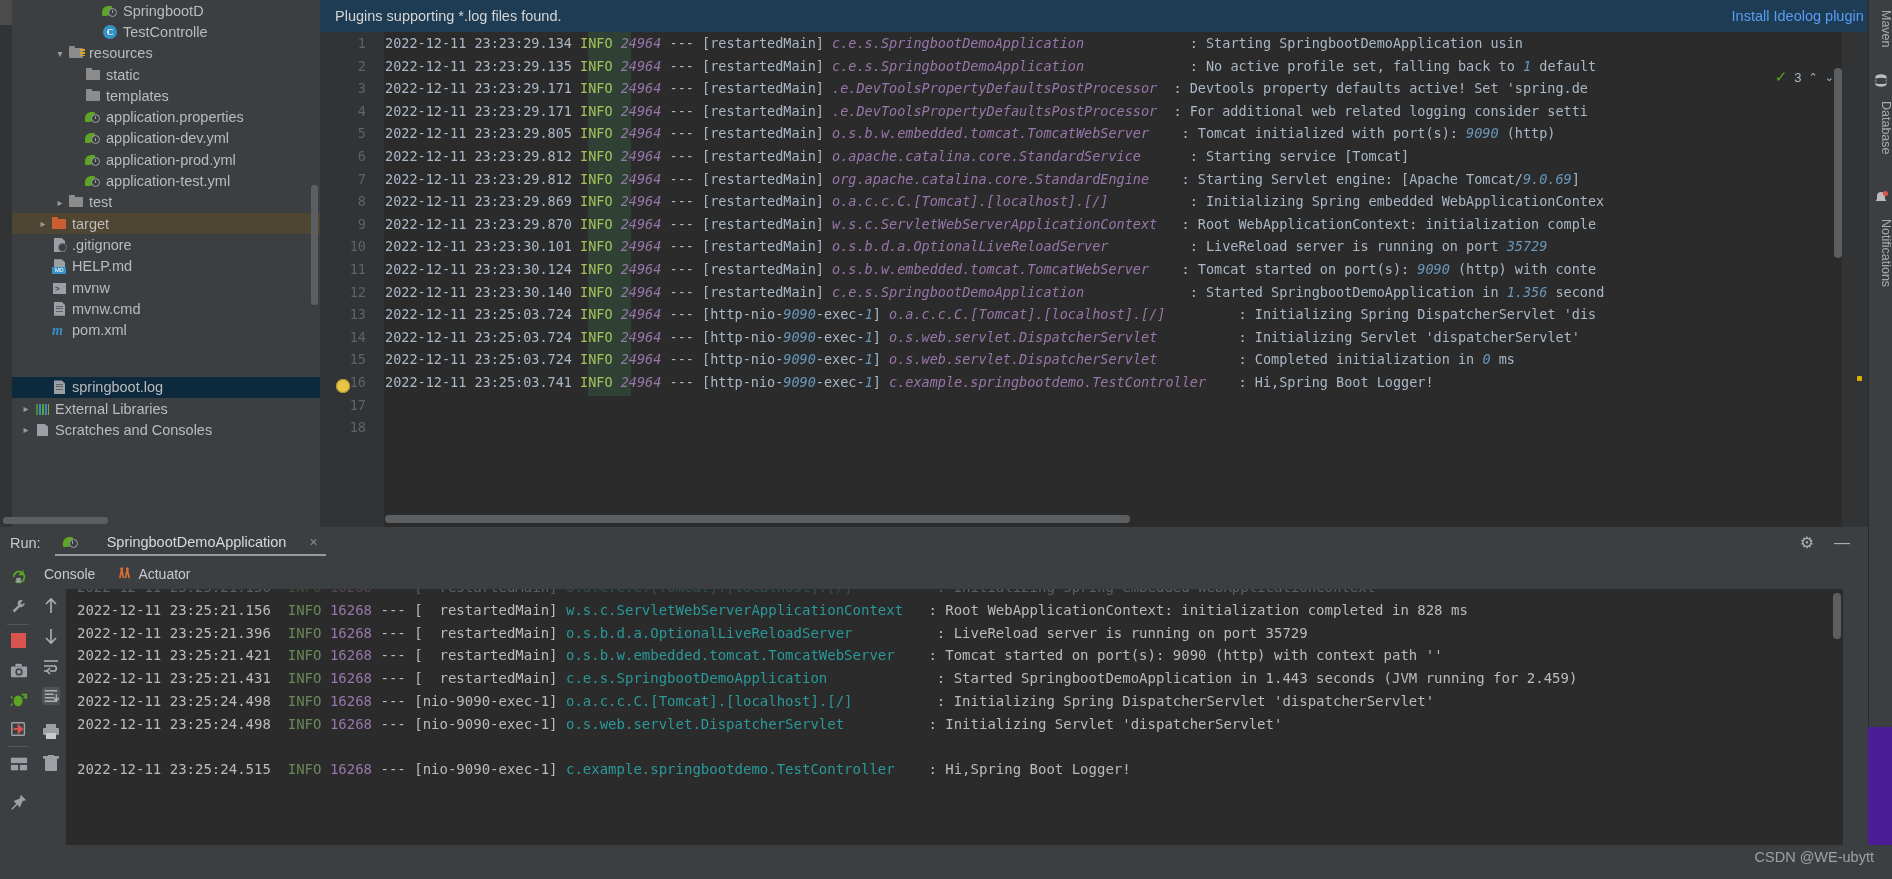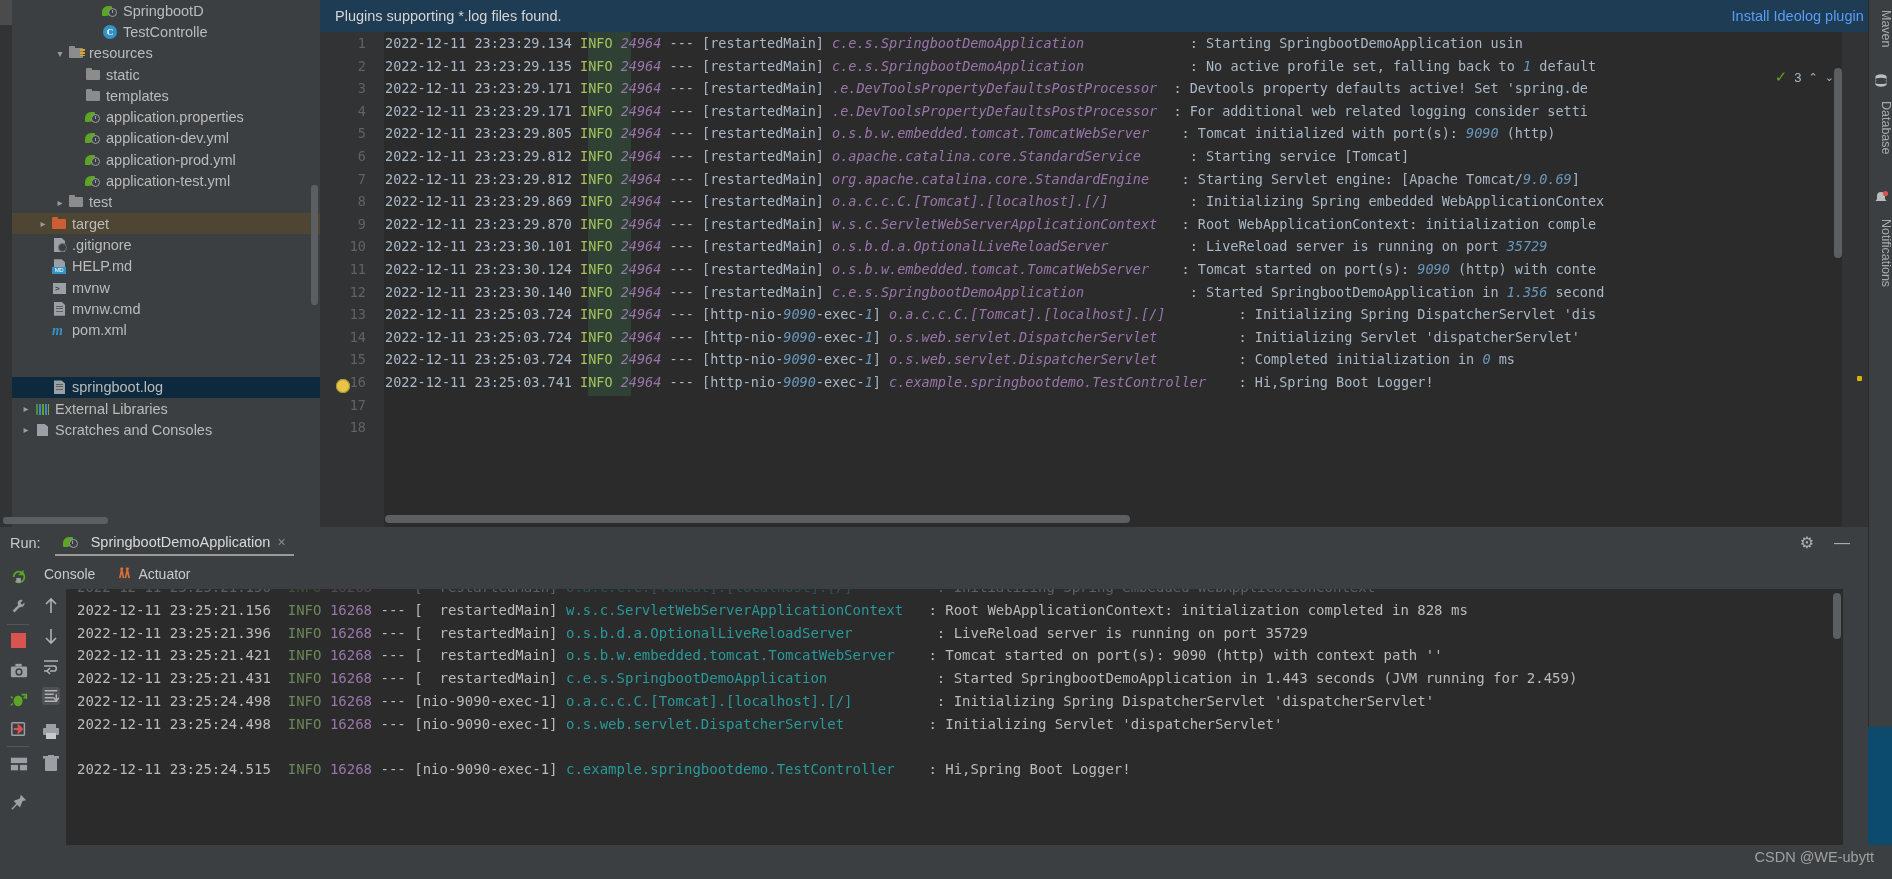--- a/index.html
+++ b/index.html
@@ -2,21 +2,21 @@
 <html><head>
 <meta charset="utf-8">
 <style>
   * { box-sizing: border-box; margin: 0; padding: 0; }
   html, body {
     width: 1892px; height: 879px;
     background: #3c3f41;
     font-family: "Liberation Sans", sans-serif;
     overflow: hidden;
   }
-  #app { position: relative; width: 1892px; height: 879px; background: #0c4a6e; }
+  #app { position: relative; width: 1892px; height: 879px; background: #4c1d95; }
 
   
   #project-tree {
     position: absolute; left: 0; top: 0; width: 320px; height: 527px;
     background: #3c3f41; overflow: hidden;
   }
   .tree-row {
     display: flex; align-items: center; height: 21.3px;
     padding-left: 4px; font-size: 14.5px; color: #bbbbbb;
     white-space: nowrap;
@@ -128,21 +128,21 @@
   #right-strip{ position:absolute; left:1868px; top:0; width:24px; height:727px; background:#3c3f41;
                 border-left:1px solid #2b2b2b; }
   .vert-btn{ position:absolute; left:0; width:24px; color:#a9a9a9; font-size:12.5px;
      writing-mode:vertical-rl; text-orientation:mixed; white-space:nowrap; padding-top:6px; }
   .strip-ico{ position:absolute; left:4px; width:16px; height:16px; }
 
   
   #run-window{ position:absolute; left:0; top:527px; width:1868px; height:352px; background:#3c3f41; }
   #run-header{ position:absolute; left:0; top:0; width:1868px; height:31px; display:flex; align-items:center; }
   #run-label{ margin-left:10px; color:#c9c9c9; font-size:14.5px; }
-  #run-tab{ margin-left:14px; display:flex; align-items:flex-end; gap:7px; position:relative;
+  #run-tab{ margin-left:14px; display:flex; align-items:flex-end; gap:23px; position:relative;
      padding:4px 8px 6px 8px; }
   #run-tab .tab-name{ color:#d9d9d9; font-size:14.5px; }
   #run-tab .tab-close{ color:#8b8b8b; font-size:14px; cursor:pointer; }
   #run-tab::after{ content:""; position:absolute; left:0; bottom:0; width:100%; height:2px; background:#9a9a9a; }
   #run-header-right{ margin-left:auto; display:flex; align-items:center; gap:20px; padding-right:18px; }
 
   #run-left-toolbar{ position:absolute; left:0; top:31px; width:37px; height:321px; background:#3c3f41; }
   #run-sub-toolbar{ position:absolute; left:37px; top:62px; width:30px; height:290px; background:#3c3f41;
                     border-right:1px solid #2b2b2b; }
   #tabs-row{ position:absolute; left:44px; top:31px; height:31px; display:flex; align-items:center; gap:22px; }

